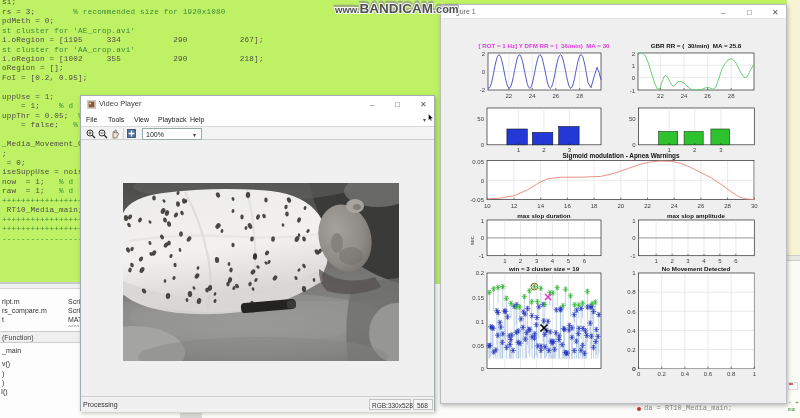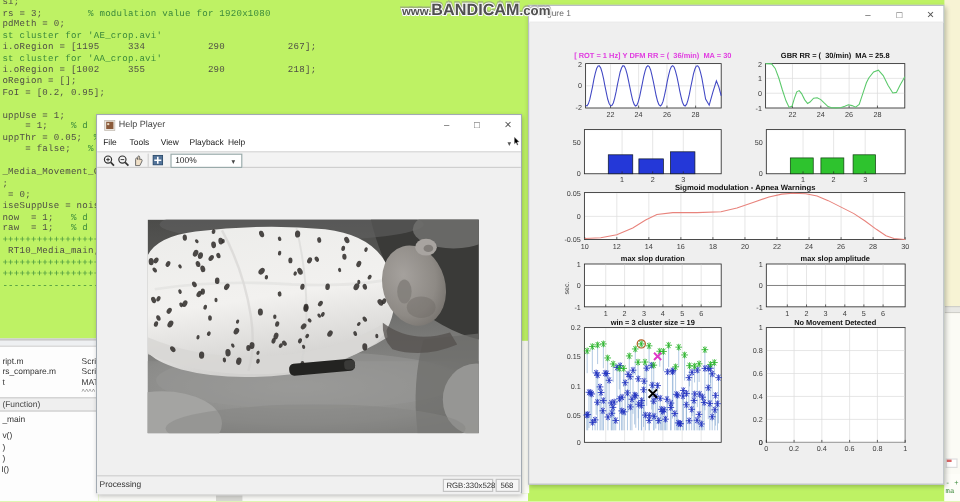--- a/index.html
+++ b/index.html
@@ -6,21 +6,21 @@
 pre.code{position:absolute;left:2px;top:-1.7px;font-family:"Liberation Mono",monospace;font-size:7.6px;line-height:9.45px;color:#4f4e45;letter-spacing:.2px}
 pre.code .c{color:#3b8a3b}
 .win{position:absolute;background:#fff;border:1px solid #9fa8b0;box-shadow:1px 2px 4px rgba(0,0,0,.25)}
 .tb{position:relative;height:14px;background:#fff;font-size:7px;color:#555}
 .wbtn{position:absolute;top:0;color:#555;font-size:8px;font-family:"Liberation Sans",sans-serif}
 .menu{font-size:7px;color:#1a1a1a}
 svg text{font-family:"Liberation Sans",sans-serif}
 </style></head><body>
 <div id="cv">
 <pre class="code">si;
-rs = 3;        <span class="c">% modulation value for 1920x1080</span>
+rs = 3;        <span class="c">% recommended size for 1920x1080</span>
 pdMeth = 0;
 <span class="c">st cluster for 'AE_crop.avi'</span>
 i.oRegion = [1195     334           290           267];
 <span class="c">st cluster for 'AA_crop.avi'</span>
 i.oRegion = [1002     355           290           218];
 oRegion = [];
 FoI = [0.2, 0.95];
 
 uppUse = 1;
     = 1;    <span class="c">% d</span>
@@ -60,20 +60,24 @@
     <div style="position:absolute;left:434px;top:284px;width:7px;height:127px;background:#fbfbf5"></div>
 <div style="position:absolute;left:787px;top:0;width:13px;height:418px;background:#f7f3d4">
  <div style="position:absolute;left:0;top:255px;width:13px;height:6px;background:#e8e8e4;border-top:1px solid #cfcfc9;border-bottom:1px solid #cfcfc9"></div>
  <div style="position:absolute;left:0;top:261px;width:13px;height:134px;background:#fbfbf5"></div>
  <div style="position:absolute;left:1px;top:382px;width:10px;height:8px;background:#fff;border:1px solid #ddd"></div>
  <div style="position:absolute;left:2px;top:383px;width:4px;height:2px;background:#d66"></div>
  <div style="position:absolute;left:0;top:395px;width:13px;height:23px;background:#fdfdf8"></div>
  <div style="position:absolute;left:1px;top:399px;font-size:6px;color:#3b8a3b;font-family:'Liberation Mono',monospace">- +<br>ma</div>
 </div>
 
+<div style="position:absolute;left:437px;top:404px;width:350px;height:14px;background:#fcfcfa">
+ <div style="position:absolute;left:200px;top:3px;width:4px;height:4px;border-radius:50%;background:#c33"></div>
+ <div style="position:absolute;left:207px;top:0px;font-size:7px;color:#8a8a85;font-family:'Liberation Mono',monospace">da = RT10_Media_main;</div>
+</div>
 <div style="position:absolute;left:180px;top:413px;width:22px;height:5px;background:#d8d8d4"></div>
 <div class="win" style="left:440px;top:4px;width:347px;height:400px;background:#efefef;border:1px solid #b9bec4">
       <div class="tb" style="border-bottom:1px solid #e8e8e8">
         <span style="position:absolute;left:9px;top:3px;color:#666">Figure 1</span>
         <span class="wbtn" style="left:280px;top:3px">–</span>
         <span class="wbtn" style="left:306px;top:3px">□</span>
         <span class="wbtn" style="left:331px;top:3px">✕</span>
       </div>
       <svg width="345" height="385" viewBox="0 0 345 385" style="position:absolute;left:0;top:14px">
         <defs>
@@ -550,21 +554,21 @@
         <line x1="313.3" y1="349.6" x2="313.3" y2="347.6" stroke="#2a2a2a" stroke-width="0.6"></line>
       </svg>
     </div>
     <div class="win" style="left:80px;top:95px;width:355px;height:316px;border:1px solid #a2aab2">
       <div style="position:absolute;left:0;top:0;width:100%;height:16px;background:#fff">
         <svg width="9" height="9" style="position:absolute;left:6px;top:4px">
           <rect x="0" y="0" width="9" height="9" fill="#e8e4de" stroke="#b0a89c" stroke-width="0.8"></rect>
           <rect x="1.5" y="1.5" width="6" height="6" fill="#8a5a3a"></rect>
           <circle cx="3.2" cy="3.4" r="1" fill="#e8d8c0"></circle>
         </svg>
-        <span style="position:absolute;left:18px;top:3px;font-size:7.5px;color:#444">Help Player</span>
+        <span style="position:absolute;left:18px;top:3px;font-size:7.5px;color:#444">Video Player</span>
         <span class="wbtn" style="left:289px;top:4px">–</span>
         <span class="wbtn" style="left:314px;top:4px">□</span>
         <span class="wbtn" style="left:339px;top:4px">✕</span>
       </div>
       <div style="position:absolute;left:0;top:16px;width:100%;height:14px;background:#fff">
         <span style="position:absolute;left:5px;top:4px" class="menu">File</span>
         <span style="position:absolute;left:27px;top:4px" class="menu">Tools</span>
         <span style="position:absolute;left:53px;top:4px" class="menu">View</span>
         <span style="position:absolute;left:77px;top:4px" class="menu">Playback</span>
         <span style="position:absolute;left:109px;top:4px" class="menu">Help</span>

